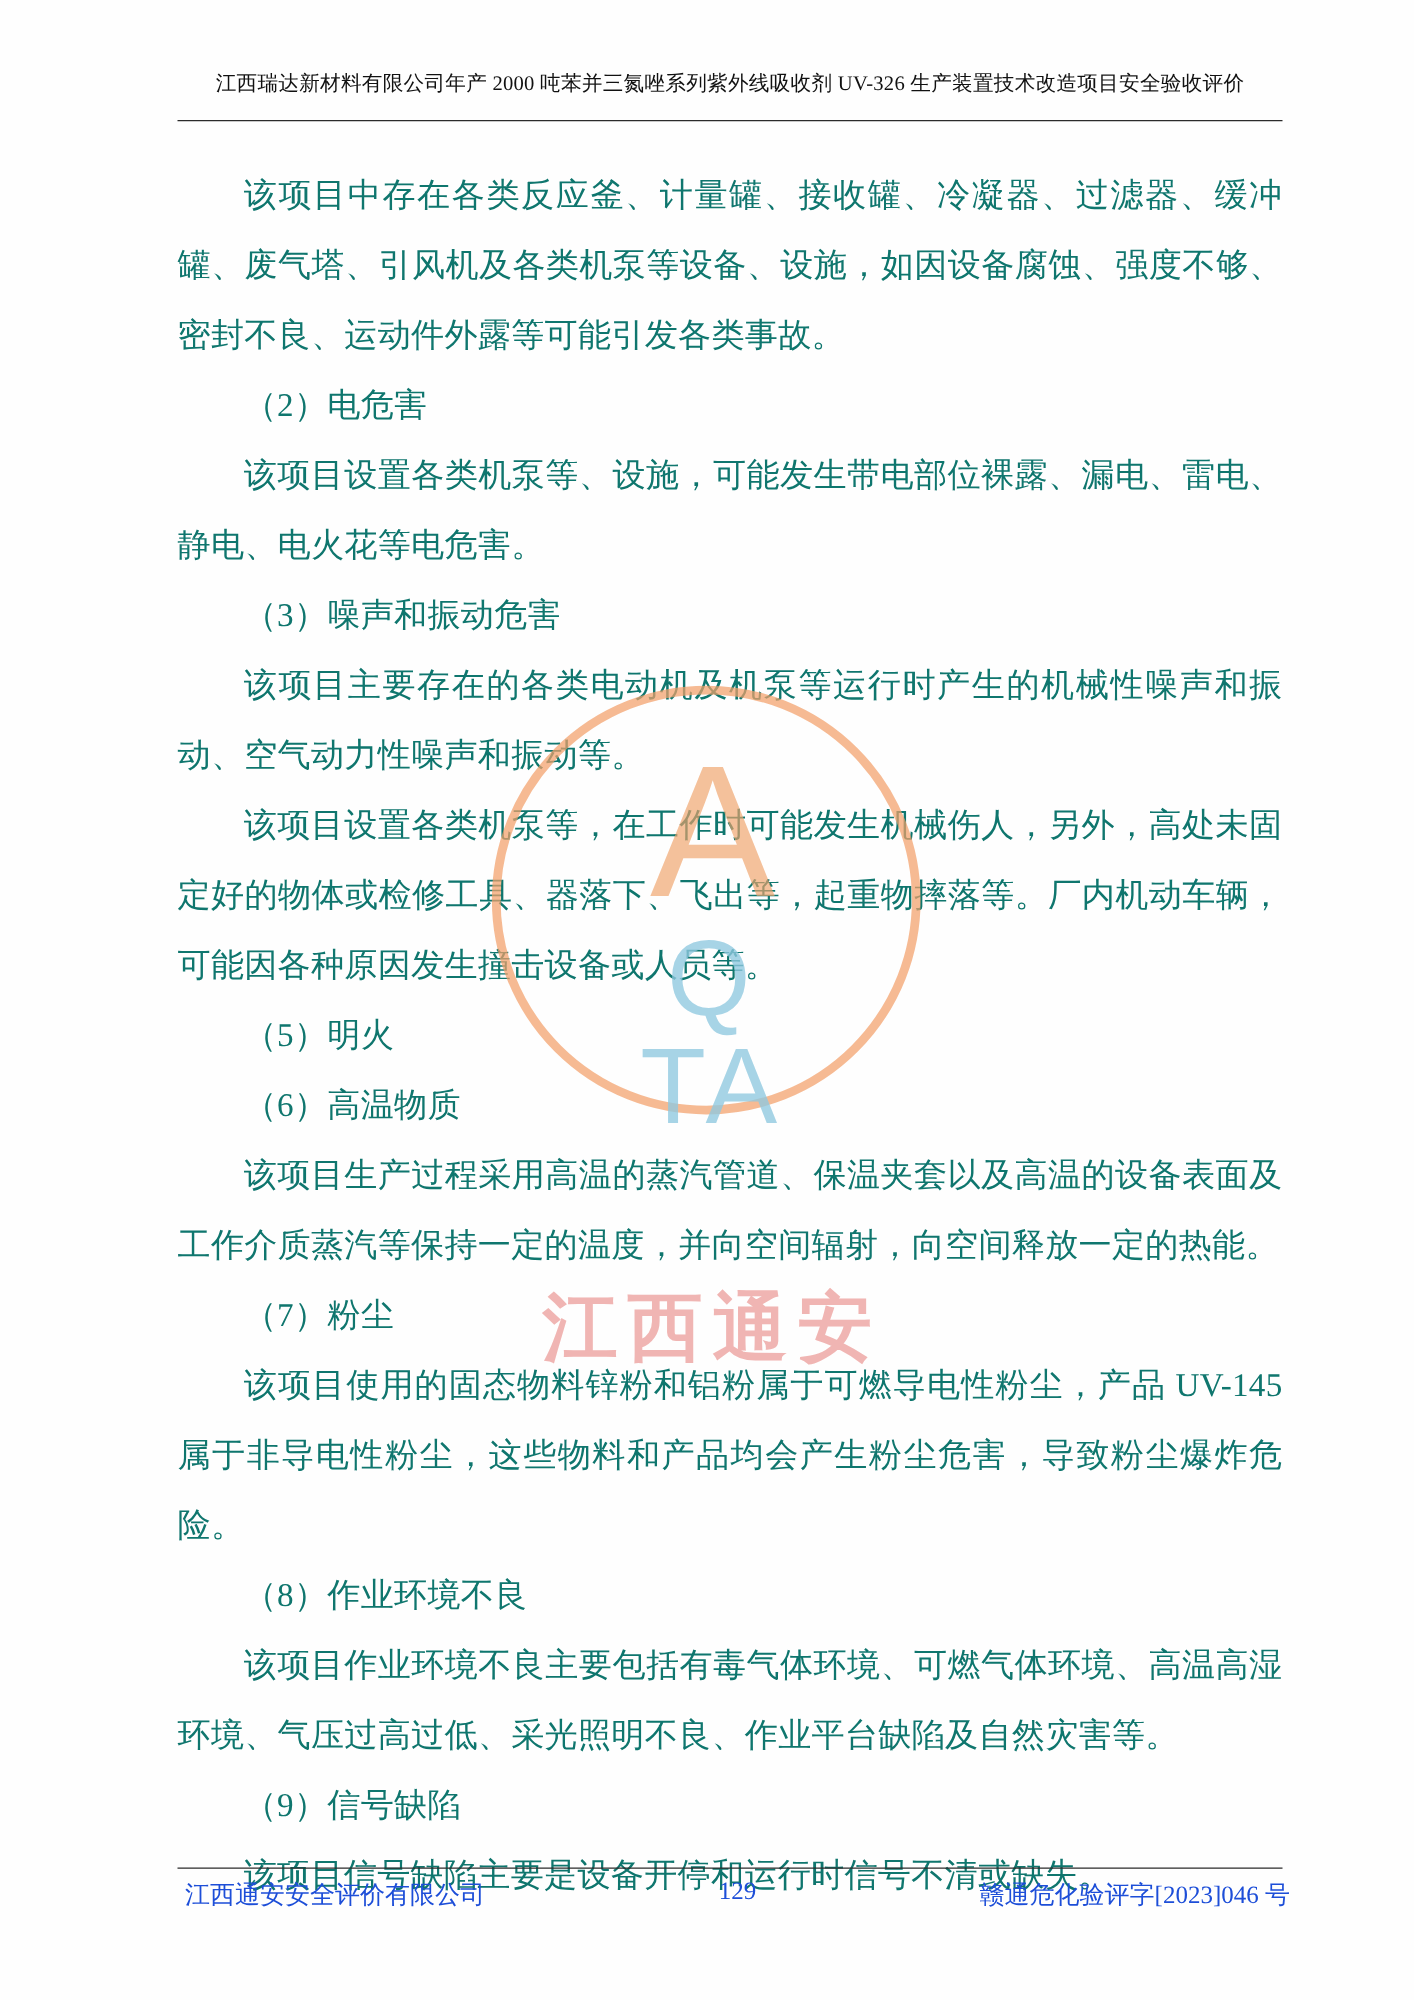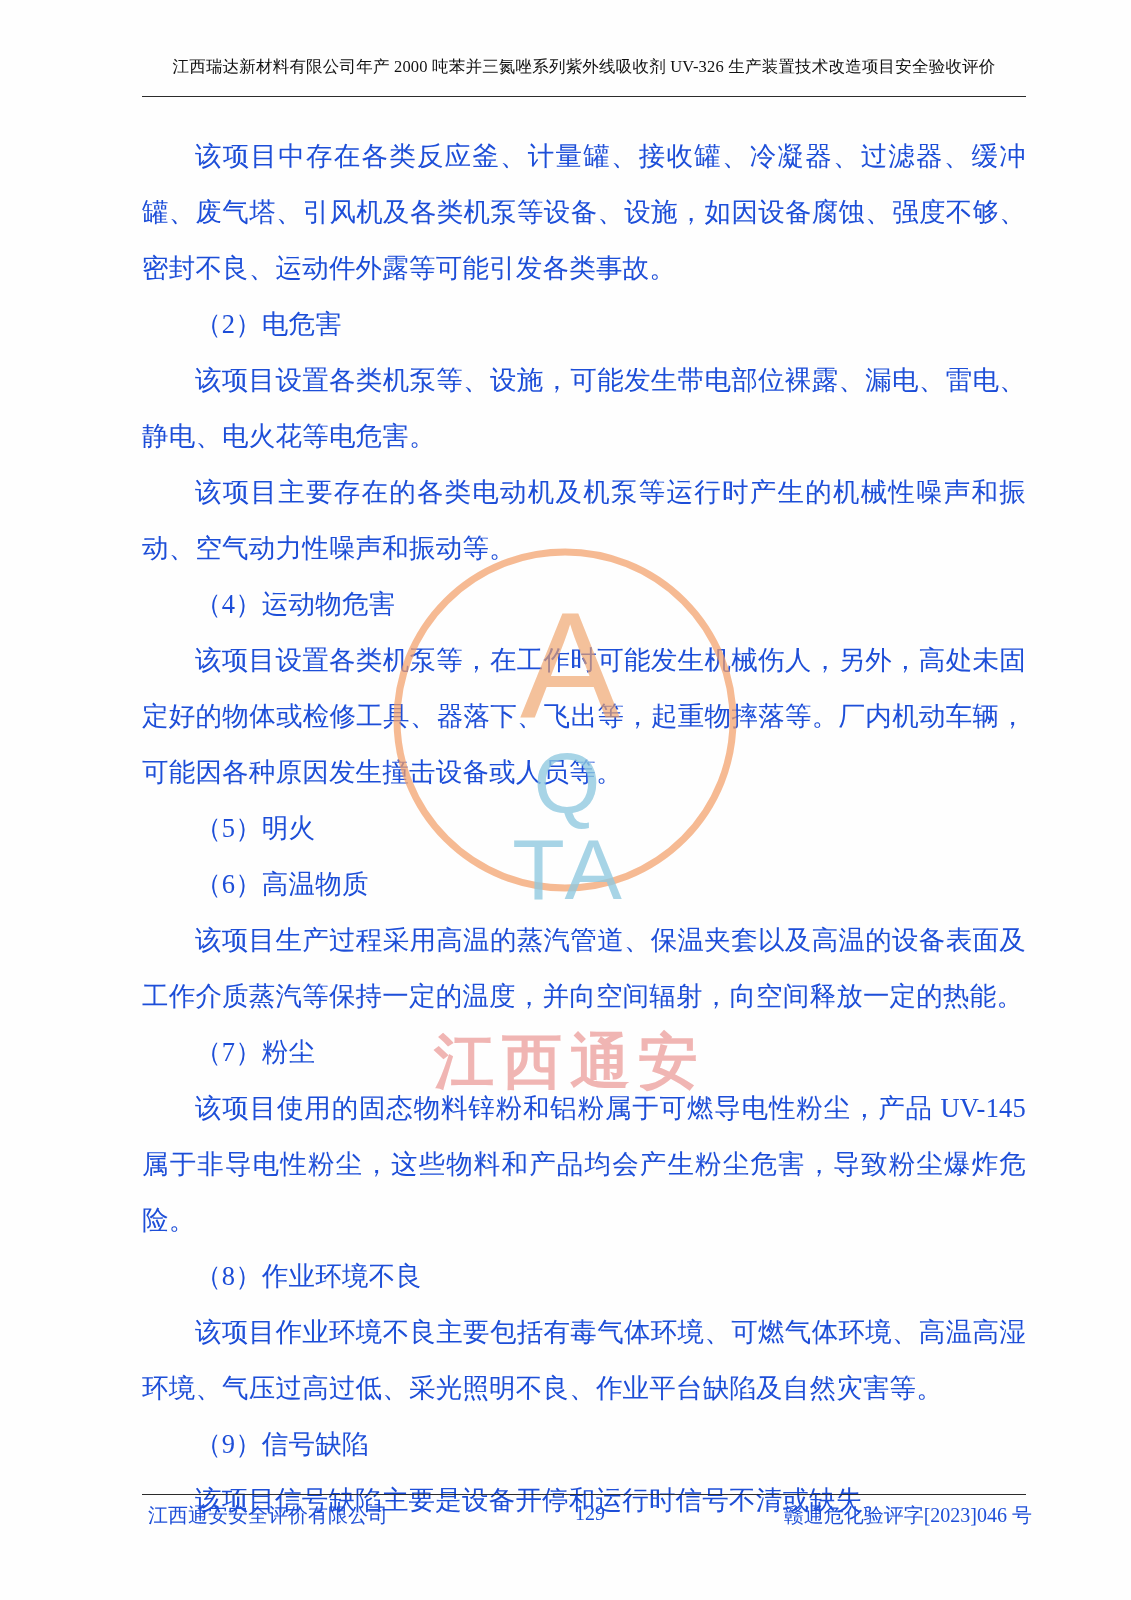--- a/index.html
+++ b/index.html
@@ -54,21 +54,21 @@
     top: 128px;
     width: 884px;
   }
   p.para {
     margin: 0 0 0 0;
     font-size: 26.5px;
     line-height: 56px;
     text-align: justify;
     text-justify: inter-ideograph;
     letter-spacing: 0.2px;
-    color: #1d4ed8;
+    color: #0f766e;
   }
   p.indent {
     text-indent: 2em;
   }
   
   .footer-rule {
     position: absolute;
     left: 126px;
     top: 1494px;
     width: 884px;
@@ -137,22 +137,22 @@
 
   <div class="content">
 
     <div class="header">江西瑞达新材料有限公司年产 2000 吨苯并三氮唑系列紫外线吸收剂 UV-326 生产装置技术改造项目安全验收评价</div>
     <div class="header-rule"></div>
 
     <div class="body-area">
       <p class="para indent">该项目中存在各类反应釜、计量罐、接收罐、冷凝器、过滤器、缓冲罐、废气塔、引风机及各类机泵等设备、设施，如因设备腐蚀、强度不够、密封不良、运动件外露等可能引发各类事故。</p>
       <p class="para indent">（2）电危害</p>
       <p class="para indent">该项目设置各类机泵等、设施，可能发生带电部位裸露、漏电、雷电、静电、电火花等电危害。</p>
+      <p class="para indent">（3）噪声和振动危害</p>
       <p class="para indent">该项目主要存在的各类电动机及机泵等运行时产生的机械性噪声和振动、空气动力性噪声和振动等。</p>
-      <p class="para indent">（4）运动物危害</p>
       <p class="para indent">该项目设置各类机泵等，在工作时可能发生机械伤人，另外，高处未固定好的物体或检修工具、器落下、飞出等，起重物摔落等。厂内机动车辆，可能因各种原因发生撞击设备或人员等。</p>
       <p class="para indent">（5）明火</p>
       <p class="para indent">（6）高温物质</p>
       <p class="para indent">该项目生产过程采用高温的蒸汽管道、保温夹套以及高温的设备表面及工作介质蒸汽等保持一定的温度，并向空间辐射，向空间释放一定的热能。</p>
       <p class="para indent">（7）粉尘</p>
       <p class="para indent">该项目使用的固态物料锌粉和铝粉属于可燃导电性粉尘，产品 UV-145 属于非导电性粉尘，这些物料和产品均会产生粉尘危害，导致粉尘爆炸危险。</p>
       <p class="para indent">（8）作业环境不良</p>
       <p class="para indent">该项目作业环境不良主要包括有毒气体环境、可燃气体环境、高温高湿环境、气压过高过低、采光照明不良、作业平台缺陷及自然灾害等。</p>
       <p class="para indent">（9）信号缺陷</p>
       <p class="para indent">该项目信号缺陷主要是设备开停和运行时信号不清或缺失。</p>

